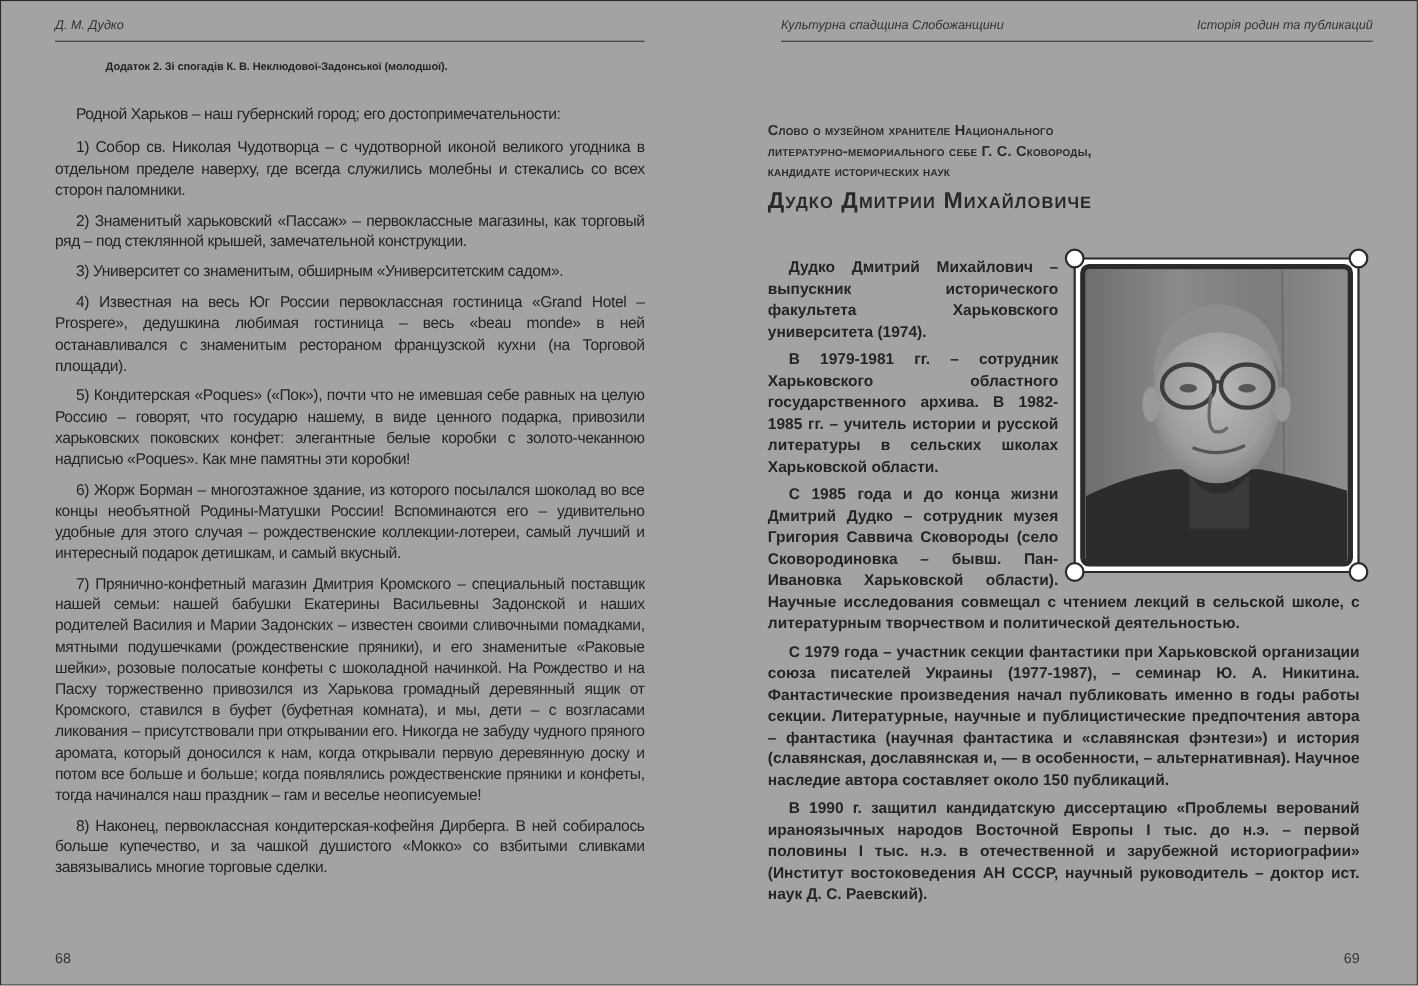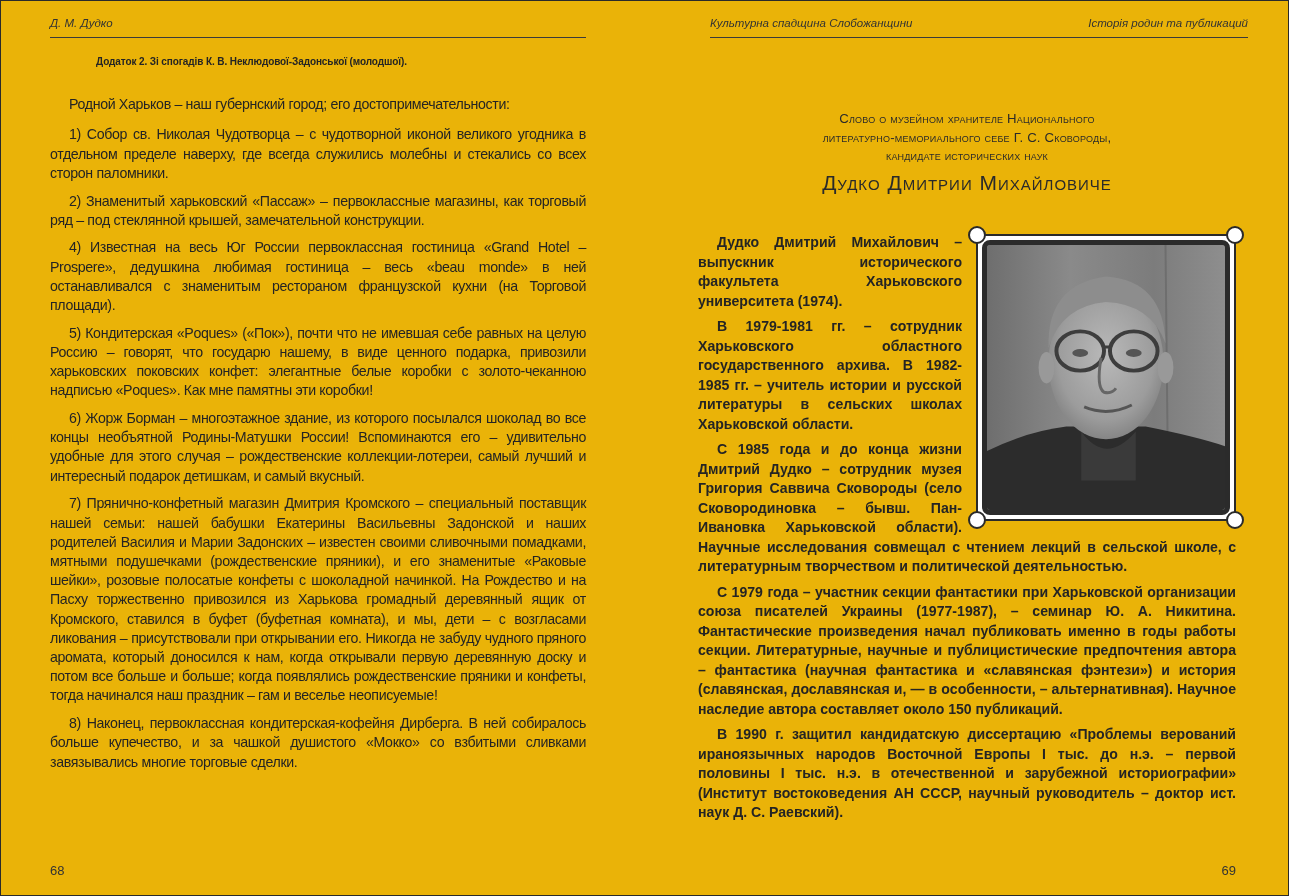--- a/index.html
+++ b/index.html
@@ -1,40 +1,40 @@
 <!DOCTYPE html>
 <html><head>
 <meta charset="utf-8">
 <style>
   html, body { margin: 0; padding: 0; background: #ffffff; }
   body { width: 1289px; height: 896px; position: relative; overflow: hidden;
          font-family: "Liberation Sans", sans-serif; color: #1f1f1f; }
   .spread { position: absolute; left: 0; top: 0; width: 1287px; height: 894px;
-            border: 1px solid #2a2a2a; box-sizing: content-box; background: #eab308; }
+            border: 1px solid #2a2a2a; box-sizing: content-box; background: #a3a3a3; }
   .page { position: absolute; top: 0; height: 894px; }
   .page.left { left: 0; width: 644px; }
   .page.right { left: 644px; width: 643px; }
 
   .run-head { position: absolute; top: 14px; height: 22px;
               border-bottom: 1px solid #3a3a3a; font-style: italic;
               font-size: 11.5px; color: #333; }
   .page.left .run-head { left: 49px; width: 536px; }
   .page.right .run-head { left: 65px; width: 538px; display: flex; justify-content: space-between; }
   .run-head span { display: inline-block; padding-top: 2px; }
 
   .content { position: absolute; font-size: 14.2px; line-height: 19.2px; color: #242424; }
   .page.left .content { left: 49px; width: 536px; top: 45px; }
   .page.right .content { left: 53px; width: 538px; top: 108px; }
 
   .appendix-title { font-weight: bold; font-size: 10px; margin: 6px 0 0 46px; letter-spacing: -0.1px; }
   p { margin: 0 0 8.5px 0; text-indent: 19px; text-align: justify; letter-spacing: -0.25px; }
   .page.left p { letter-spacing: -0.35px; }
   .intro { margin-top: 24px !important; margin-bottom: 11px !important; }
 
-  .art-title { text-align: center; font-weight: normal; color: #2a2a2a; }
+  .art-title { text-align: left; font-weight: bold; color: #2a2a2a; }
   .art-title .line { display: block; font-size: 13.2px; line-height: 19px; font-variant: small-caps; letter-spacing: 0.2px; }
   .art-title .line.sm { font-size: 12.5px; }
   .art-title .name { display: block; font-size: 21px; line-height: 24px; margin-top: 5px; font-variant: small-caps; letter-spacing: 1px; }
   .art-title .dates { display: block; font-size: 14px; line-height: 22px; margin-top: 5px; letter-spacing: 0.3px; }
 
   .bio { margin-top: 38px; font-weight: bold; }
   .bio p { font-family: "Liberation Sans", sans-serif; font-size: 14.1px; line-height: 19.5px; letter-spacing: 0; margin-bottom: 6px; }
   .float-photo { float: right; width: 260px; height: 287px; margin: 1px 0 8px 14px; position: relative; }
   .frame-outer { position: absolute; inset: 0; border: 2px solid #2a2a2a; border-radius: 6px; background: #fff; }
   .frame-inner { position: absolute; left: 6px; top: 6px; right: 6px; bottom: 6px; border: 5px solid #2b2b2b; border-radius: 8px; overflow: hidden;
@@ -56,20 +56,21 @@
   <div class="page left">
     <div class="run-head">
       <span>Д. М. Дудко</span>
     </div>
 
     <div class="content">
       <div class="appendix-title">Додаток 2.   Зі спогадів К. В. Неклюдової-Задонської (молодшої).</div>
       <p class="intro">Родной Харьков – наш губернский город; его достопримечательности:</p>
       <p>1) Собор св. Николая Чудотворца – с чудотворной иконой великого угодника в отдельном пределе наверху, где всегда служились молебны и стекались со всех сторон паломники.</p>
       <p>2) Знаменитый харьковский «Пассаж» – первоклассные магазины, как торговый ряд – под стеклянной крышей, замечательной конструкции.</p>
+      <p>3) Университет со знаменитым, обширным «Университетским садом».</p>
       <p>4) Известная на весь Юг России первоклассная гостиница «Grand Hotel – Prospere», дедушкина любимая гостиница – весь «beau monde» в ней останавливался с знаменитым рестораном французской кухни (на Торговой площади).</p>
       <p>5) Кондитерская «Poques» («Пок»), почти что не имевшая себе равных на целую Россию – говорят, что государю нашему, в виде ценного подарка, привозили харьковских поковских конфет: элегантные белые коробки с золото-чеканною надписью «Poques». Как мне памятны эти коробки!</p>
       <p>6) Жорж Борман – многоэтажное здание, из которого посылался шоколад во все концы необъятной Родины-Матушки России! Вспоминаются его – удивительно удобные для этого случая – рождественские коллекции-лотереи, самый лучший и интересный подарок детишкам, и самый вкусный.</p>
       <p>7) Прянично-конфетный магазин Дмитрия Кромского – специальный поставщик нашей семьи: нашей бабушки Екатерины Васильевны Задонской и наших родителей Василия и Марии Задонских – известен своими сливочными помадками, мятными подушечками (рождественские пряники), и его знаменитые «Раковые шейки», розовые полосатые конфеты с шоколадной начинкой. На Рождество и на Пасху торжественно привозился из Харькова громадный деревянный ящик от Кромского, ставился в буфет (буфетная комната), и мы, дети – с возгласами ликования – присутствовали при открывании его. Никогда не забуду чудного пряного аромата, который доносился к нам, когда открывали первую деревянную доску и потом все больше и больше; когда появлялись рождественские пряники и конфеты, тогда начинался наш праздник – гам и веселье неописуемые!</p>
       <p>8) Наконец, первоклассная кондитерская-кофейня Дирберга. В ней собиралось больше купечество, и за чашкой душистого «Мокко» со взбитыми сливками завязывались многие торговые сделки.</p>
     </div>
 
     <div class="page-num">68</div>
   </div>
 

